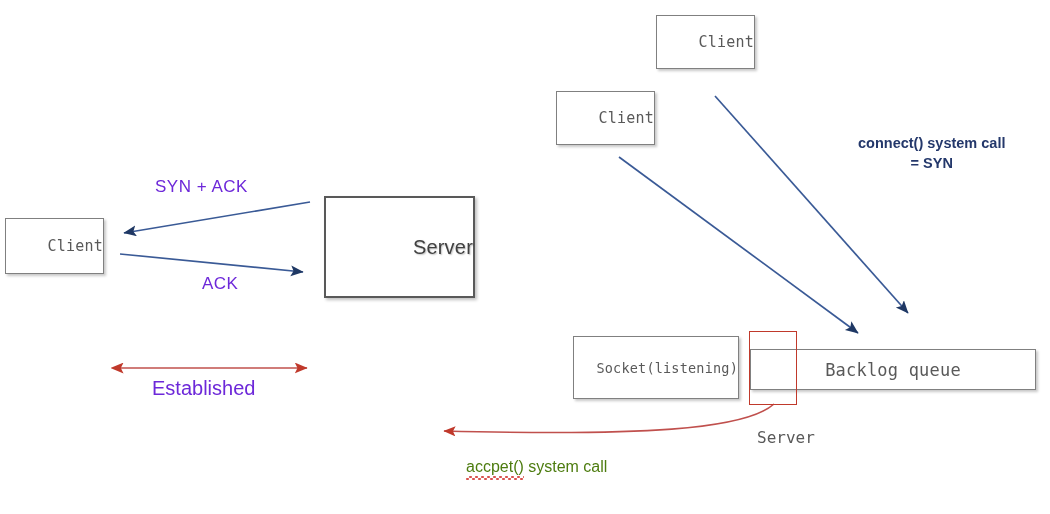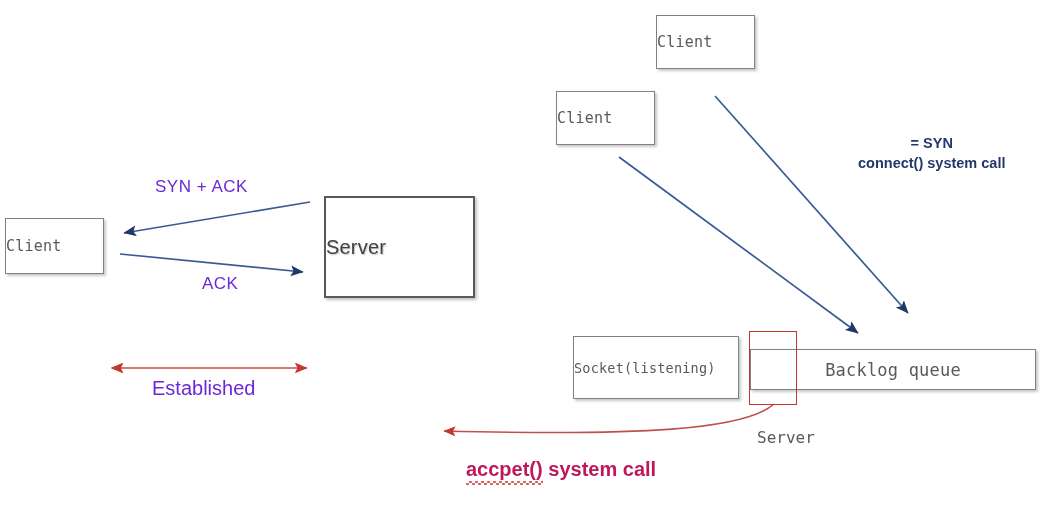--- a/index.html
+++ b/index.html
@@ -25,21 +25,21 @@
     height: 514px;
     pointer-events: none;
   }
   .box {
     position: absolute;
     box-sizing: border-box;
     background: #ffffff;
     border: 1.4px solid #808080;
     display: flex;
     align-items: center;
-    justify-content: flex-start;
+    justify-content: flex-end;
     box-shadow: 1.5px 1.5px 2.5px rgba(0,0,0,0.22);
   }
   .box-label {
     font-family: "DejaVu Sans Mono", "Liberation Mono", monospace;
     font-size: 15px;
     color: #595959;
     white-space: nowrap;
     letter-spacing: 0.2px;
   }
   
@@ -112,23 +112,23 @@
     line-height: 1.35;
   }
   #label-server-bottom {
     left: 757px; top: 428px;
     font-family: "DejaVu Sans Mono", "Liberation Mono", monospace;
     font-size: 16px;
     color: #595959;
   }
   #label-accept {
     left: 466px; top: 458px;
-    font-size: 20px;
-    font-weight: bold;
-    color: #be185d;
+    font-size: 16px;
+    font-weight: normal;
+    color: #4d7c0f;
   }
   #label-accept .mis {
     position: relative;
     display: inline-block;
   }
   #label-accept .mis::after {
     content: "";
     position: absolute;
     left: 0; right: 0; bottom: -4px;
     height: 4px;
@@ -208,21 +208,21 @@
 
   <div id="red-rect"></div>
 
   <div class="free-label" id="label-synack">SYN + ACK</div>
 
   <div class="free-label" id="label-ack">ACK</div>
 
   <div class="free-label" id="label-established">Established</div>
 
   <div class="free-label" id="label-connect">
+    <div>connect() system call</div>
     <div>= SYN</div>
-    <div>connect() system call</div>
   </div>
 
   <div class="free-label" id="label-server-bottom">Server</div>
 
   <div class="free-label" id="label-accept"><span class="mis">accpet()</span><span> system call</span></div>
 
 </div>
 
 </body></html>

